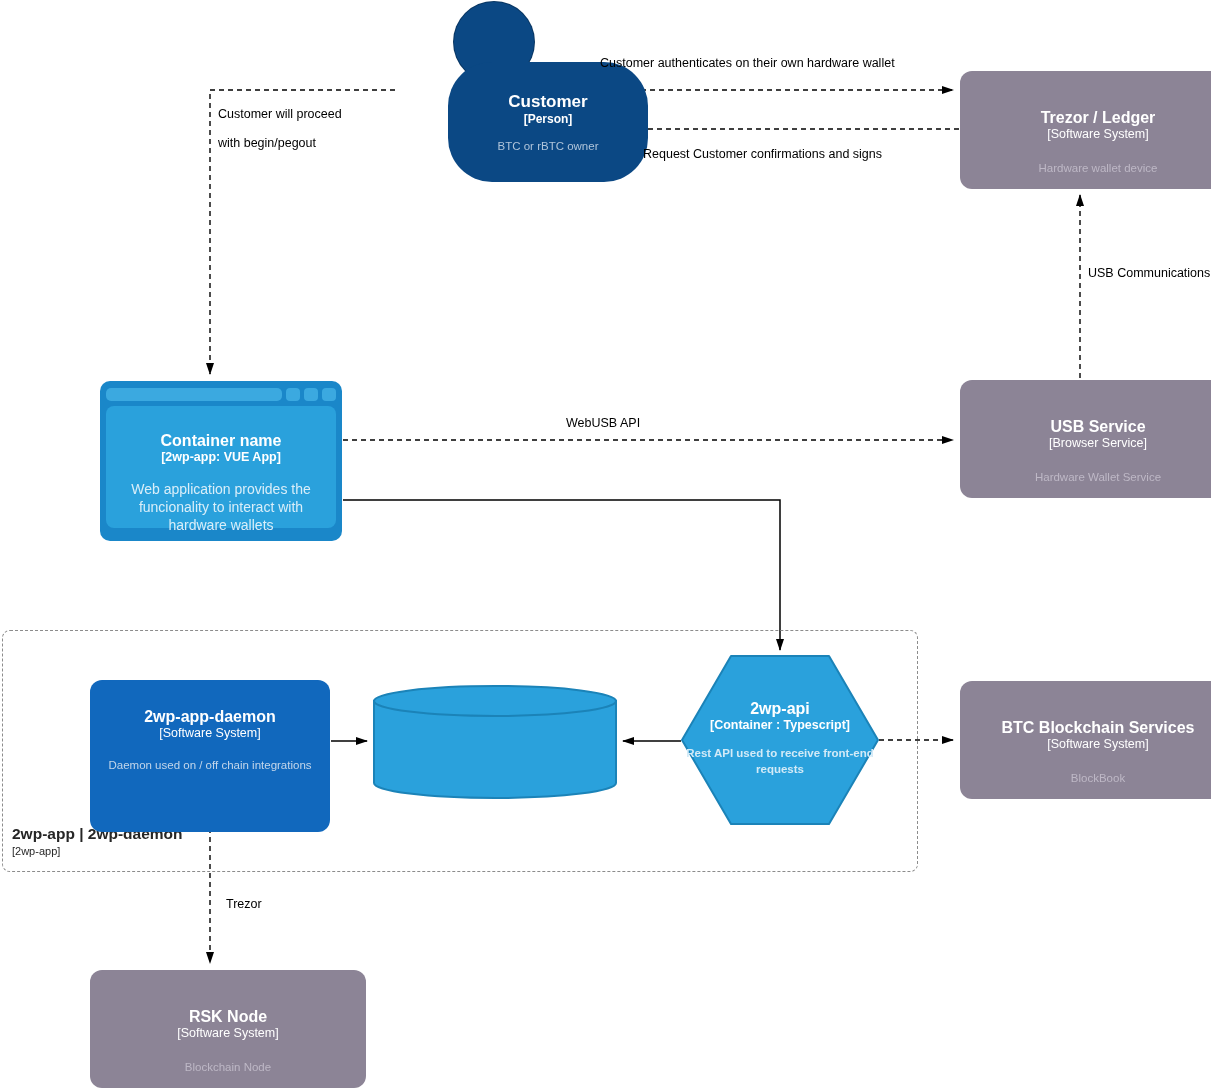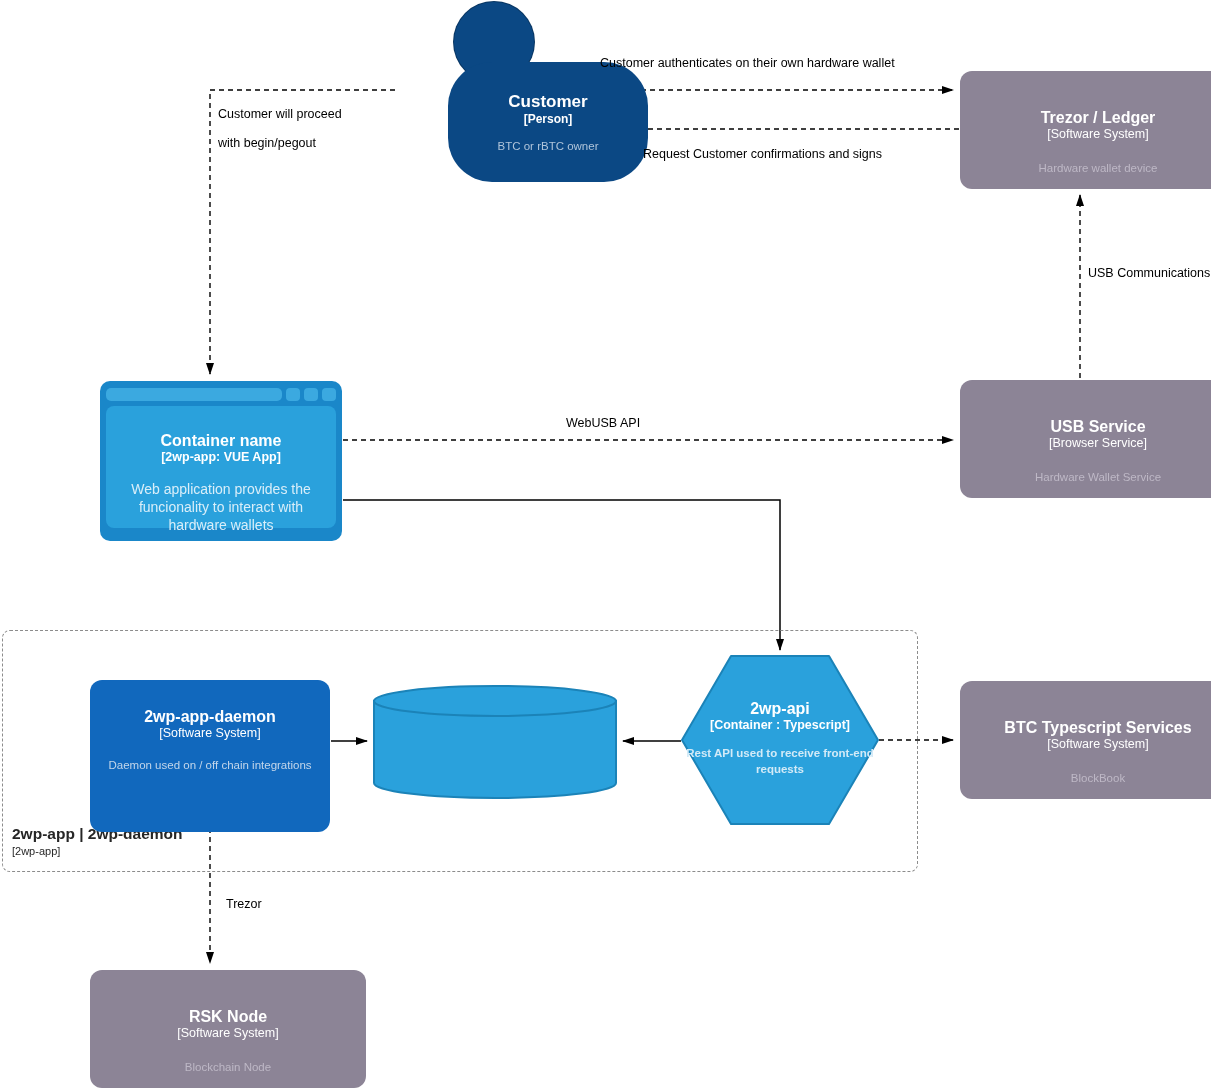--- a/index.html
+++ b/index.html
@@ -153,21 +153,21 @@
   </div>
 
 
   <div class="shape-text" style="left:670px;top:700px;width:220px;">
     <div class="title">2wp-api</div>
     <div class="ntype">[Container : Typescript]</div>
     <div class="desc">Rest API used to receive front-end requests</div>
   </div>
 
   <div class="node gray-box" style="left:960px;top:681px;">
-    <div class="title">BTC Typescript Services</div>
+    <div class="title">BTC Blockchain Services</div>
     <div class="ntype">[Software System]</div>
     <div class="desc">BlockBook</div>
   </div>
 
   <div class="node gray-box" style="left:90px;top:970px;">
     <div class="title">RSK Node</div>
     <div class="ntype">[Software System]</div>
     <div class="desc">Blockchain Node</div>
   </div>
 

